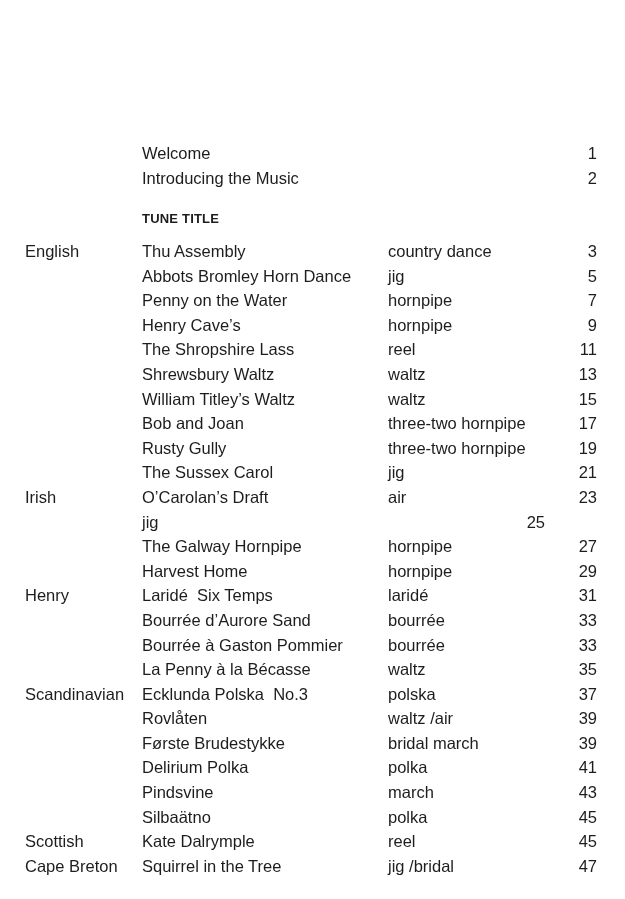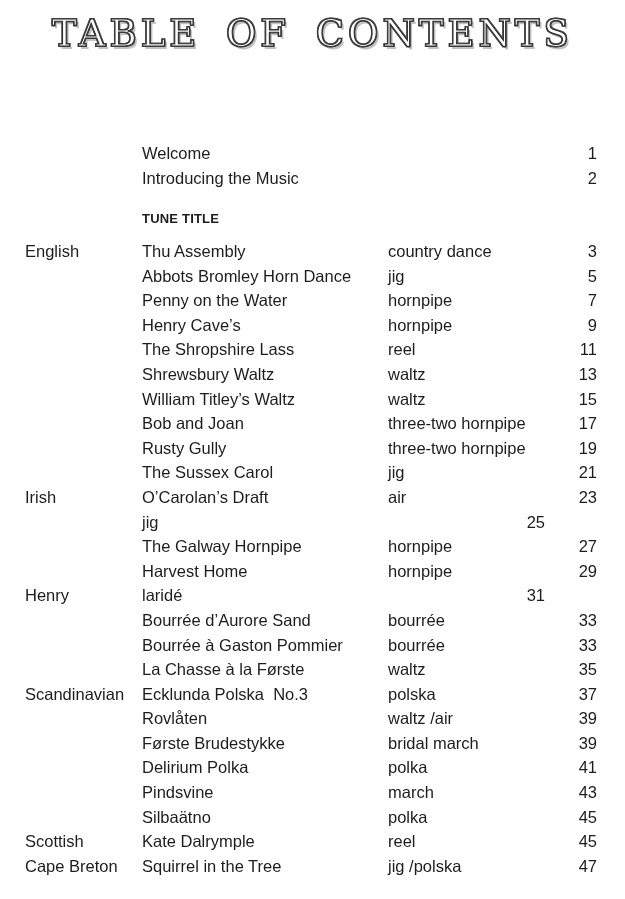--- a/index.html
+++ b/index.html
@@ -64,23 +64,20 @@
     font-size: 13px;
     letter-spacing: 0.2px;
   }
   .bold { font-weight: 700; }
 </style>
 </head>
 <body>
 
 <div class="page">
 
-  <div class="title-wrap">
-    <span class="page-title">TABLE OF CONTENTS</span>
-  </div>
 
   <div class="toc-block front-matter">
     <div class="row">
       <span class="cell"></span>
       <span class="cell">Welcome</span>
       <span class="cell"></span>
       <span class="cell pageno">1</span>
     </div>
     <div class="row">
       <span class="cell"></span>
@@ -178,38 +175,39 @@
       <span class="cell pageno">27</span>
     </div>
     <div class="row">
       <span class="cell"></span>
       <span class="cell">Harvest Home</span>
       <span class="cell">hornpipe</span>
       <span class="cell pageno">29</span>
     </div>
     <div class="row">
       <span class="cell">Henry</span>
+      <span class="cell">Laridé  Six Temps</span>
       <span class="cell">laridé</span>
       <span class="cell pageno">31</span>
     </div>
     <div class="row">
       <span class="cell"></span>
       <span class="cell">Bourrée d’Aurore Sand</span>
       <span class="cell">bourrée</span>
       <span class="cell pageno">33</span>
     </div>
     <div class="row">
       <span class="cell"></span>
       <span class="cell">Bourrée à Gaston Pommier</span>
       <span class="cell">bourrée</span>
       <span class="cell pageno">33</span>
     </div>
     <div class="row">
       <span class="cell"></span>
-      <span class="cell">La Chasse à la Første</span>
+      <span class="cell">La Penny à la Bécasse</span>
       <span class="cell">waltz</span>
       <span class="cell pageno">35</span>
     </div>
     <div class="row">
       <span class="cell">Scandinavian</span>
       <span class="cell">Ecklunda Polska  No.3</span>
       <span class="cell">polska</span>
       <span class="cell pageno">37</span>
     </div>
     <div class="row">
@@ -244,21 +242,21 @@
     </div>
     <div class="row">
       <span class="cell">Scottish</span>
       <span class="cell">Kate Dalrymple</span>
       <span class="cell">reel</span>
       <span class="cell pageno">45</span>
     </div>
     <div class="row">
       <span class="cell">Cape Breton</span>
       <span class="cell">Squirrel in the Tree</span>
-      <span class="cell">jig /polska</span>
+      <span class="cell">jig /bridal</span>
       <span class="cell pageno">47</span>
     </div>
   </div>
 
   <div class="toc-block glossary-block">
     <div class="row">
       <span class="cell"></span>
       <span class="cell bold">Glossary</span>
       <span class="cell"></span>
       <span class="cell pageno bold">49</span>

